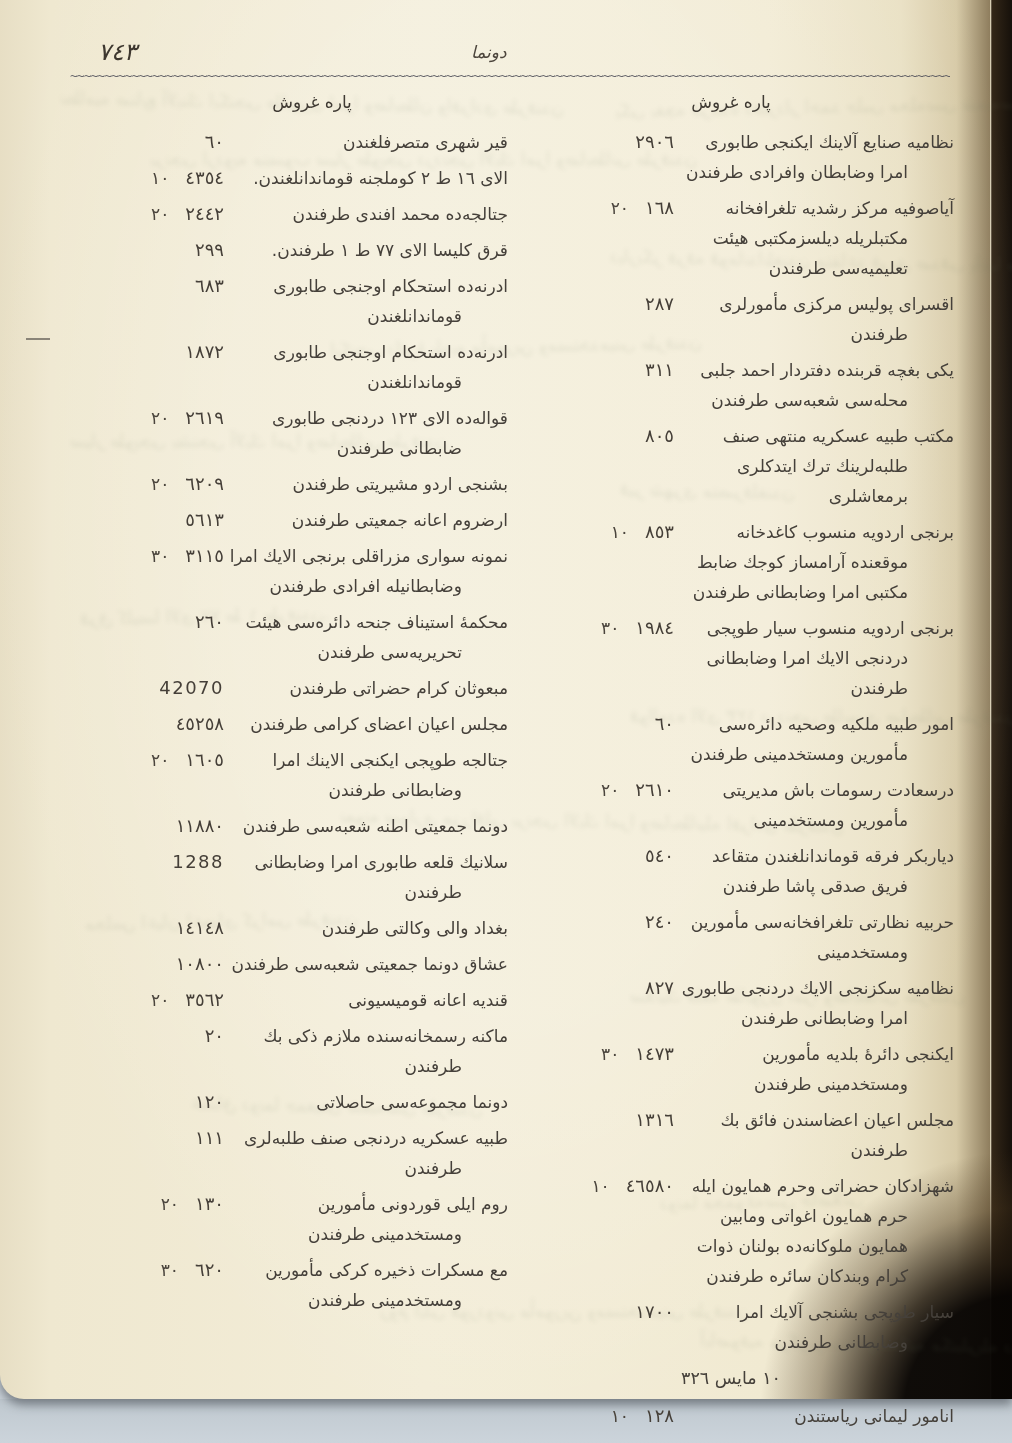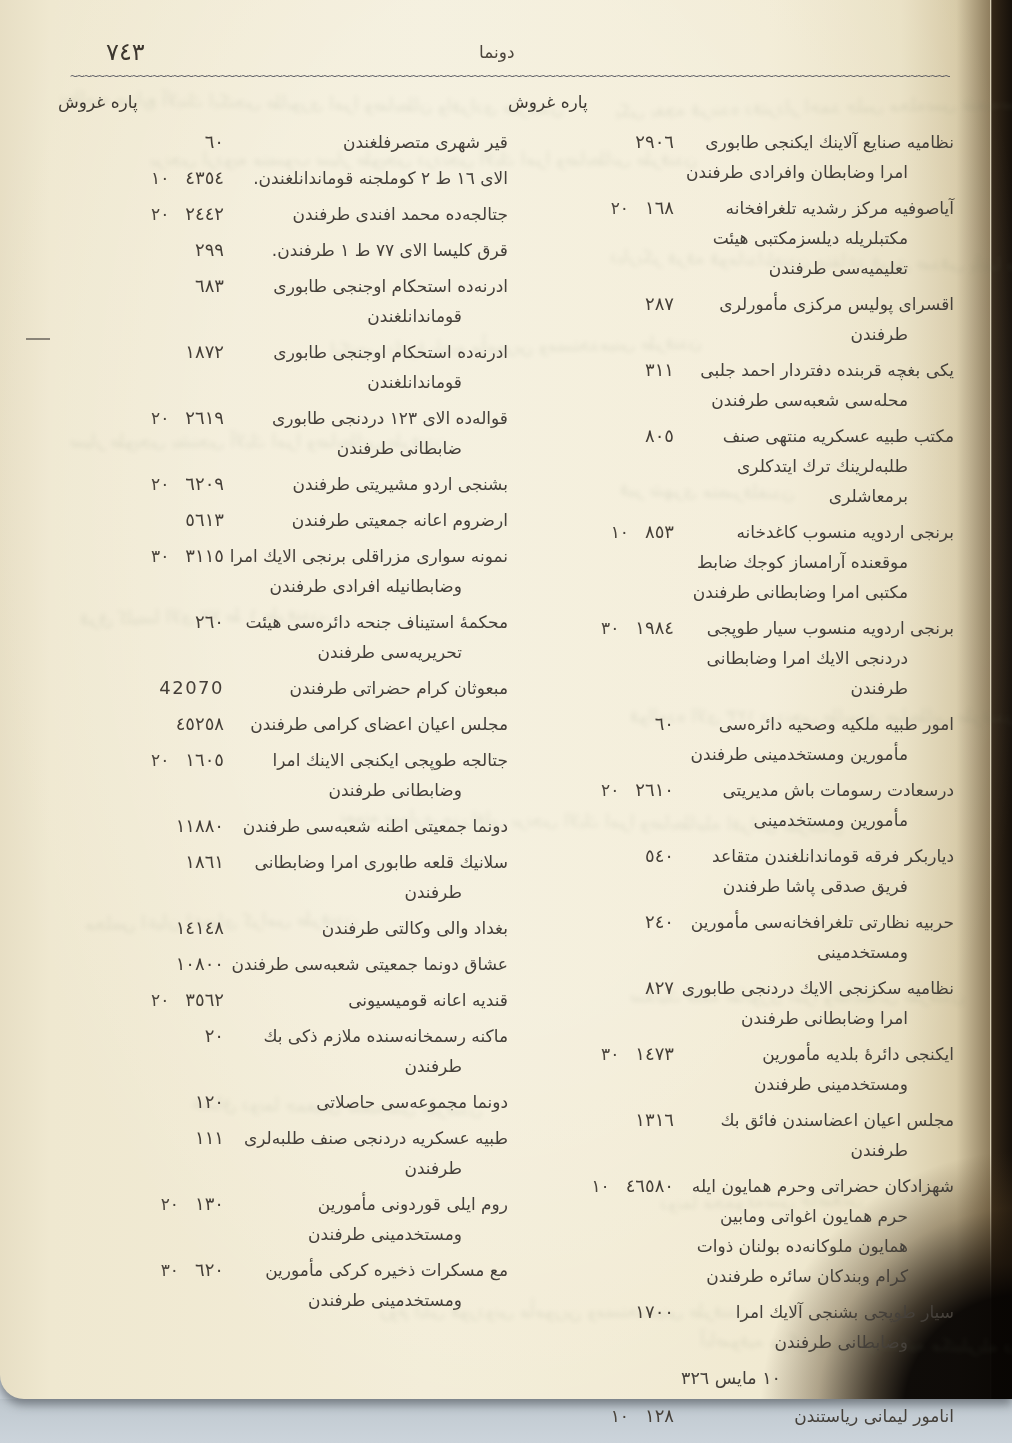--- a/index.html
+++ b/index.html
@@ -11,33 +11,33 @@
   .page{
     position:absolute;left:0;top:0;width:1012px;height:1399px;
     background:
       radial-gradient(circle at 101% 101%, rgba(8,5,3,.97) 0 118px, rgba(28,20,11,.82) 150px, rgba(70,52,28,.38) 205px, rgba(0,0,0,0) 262px),
       radial-gradient(ellipse at 50% 35%, rgba(255,255,255,.20) 0 40%, rgba(0,0,0,0) 75%),
       linear-gradient(90deg,#e7dec4 0,#efe8d0 5%,#f3edd8 42%,#f1ead2 76%,#e9e0c3 89%,#d7caa7 94.5%,#8f7e5e 97.8%,#30251700 97.9%,#332718 98%,#16100a 100%),
       #efe8d0;
     border-bottom-left-radius:24px;
     box-shadow:0 6px 10px rgba(60,66,72,.55);
   }
-  .page-head{position:absolute;top:38px;left:16px;right:0;height:38px;}
+  .page-head{position:absolute;top:38px;left:8px;right:0;height:38px;font-style:italic;}
   .pnum{position:absolute;left:90px;top:0;font-size:24px;letter-spacing:3px;color:#3d372f;}
   .ptitle{position:absolute;left:463px;top:4px;font-size:17px;color:#4c453c;direction:rtl;}
   .wavy{
     position:absolute;top:68px;left:70px;width:880px;height:16px;overflow:hidden;
     white-space:nowrap;font-family:"DejaVu Sans Mono",monospace;font-size:13px;
     letter-spacing:-1px;color:#4e4e58;opacity:.85;
   }
   .cols{position:absolute;top:92px;left:58px;width:896px;display:flex;flex-direction:row-reverse;justify-content:space-between;}
   .col{position:relative;}
   .col-right{width:446px;}
   .col-left{width:450px;}
-  .col-header{direction:rtl;text-align:left;font-size:17px;color:#3f3a33;margin-bottom:15px;}
+  .col-header{direction:rtl;text-align:center;font-size:17px;color:#3f3a33;margin-bottom:15px;}
   .col-left .col-header{margin-right:-58px;}
   .entry{position:relative;direction:rtl;text-align:right;padding-left:170px;margin-bottom:6px;min-height:30px;}
   .etext{margin:0;font-size:17px;line-height:30px;color:#45403a;text-indent:-46px;padding-right:46px;}
   .amounts{
     position:absolute;left:0;top:0;width:166px;direction:rtl;
     display:flex;flex-direction:row;justify-content:flex-start;gap:16px;line-height:30px;
   }
   .gurus{font-size:18px;color:#453f38;letter-spacing:1.5px;white-space:nowrap;}
   .para{font-size:17px;color:#4a443c;letter-spacing:1px;white-space:nowrap;}
   .date-line{direction:rtl;text-align:center;font-size:17.5px;color:#45403a;line-height:30px;margin:3px 0 8px;}
@@ -291,21 +291,21 @@
   </div>
           <div class="entry">
     <span class="amounts">
       <span class="gurus">١١٨٨٠</span>
       <span class="para"></span>
     </span>
     <p class="etext">دونما جمعيتى اطنه شعبه‌سى طرفندن</p>
   </div>
           <div class="entry">
     <span class="amounts">
-      <span class="gurus">١٨٦١</span>
+      <span class="gurus">1288</span>
       <span class="para"></span>
     </span>
     <p class="etext">سلانيك قلعه طابورى امرا وضابطانى طرفندن</p>
   </div>
           <div class="entry">
     <span class="amounts">
       <span class="gurus">١٤١٤٨</span>
       <span class="para"></span>
     </span>
     <p class="etext">بغداد والى وكالتى طرفندن</p>

